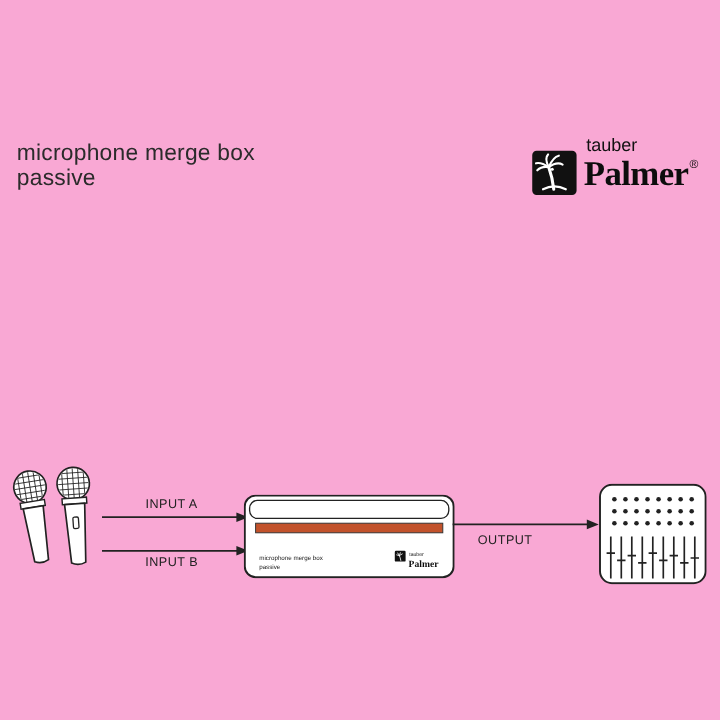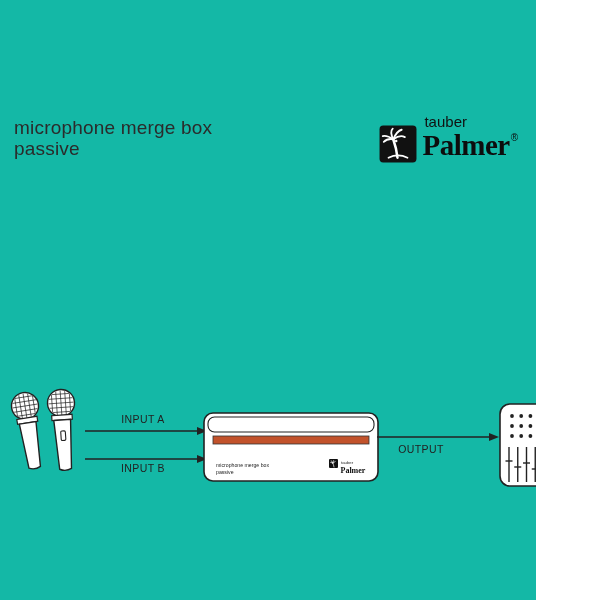--- a/index.html
+++ b/index.html
@@ -1,17 +1,17 @@
 <!DOCTYPE html>
 <html><head>
 <meta charset="utf-8">
 <style>
   html,body{margin:0;padding:0;background:#fff;}
   .canvas{
-    position:relative;width:536px;height:600px;background:#14b8a6;
+    position:relative;width:600px;height:600px;background:#f9a8d4;
     font-family:"Liberation Sans",sans-serif;overflow:hidden;color:#222;
   }
   
   .title{position:absolute;left:14px;top:117px;font-size:19px;line-height:21px;
          color:#2b2b2b;letter-spacing:.2px;}
   
   .brand{position:absolute;top:113px;right:18px;display:flex;gap:5px;}
   .brand .palm{width:38px;height:38px;margin-top:12px;flex:0 0 auto;}
   .brand-text{display:flex;flex-direction:column;align-items:flex-start;}
   .brand-sub{font-size:15px;color:#111;margin-left:2px;line-height:18px;}

